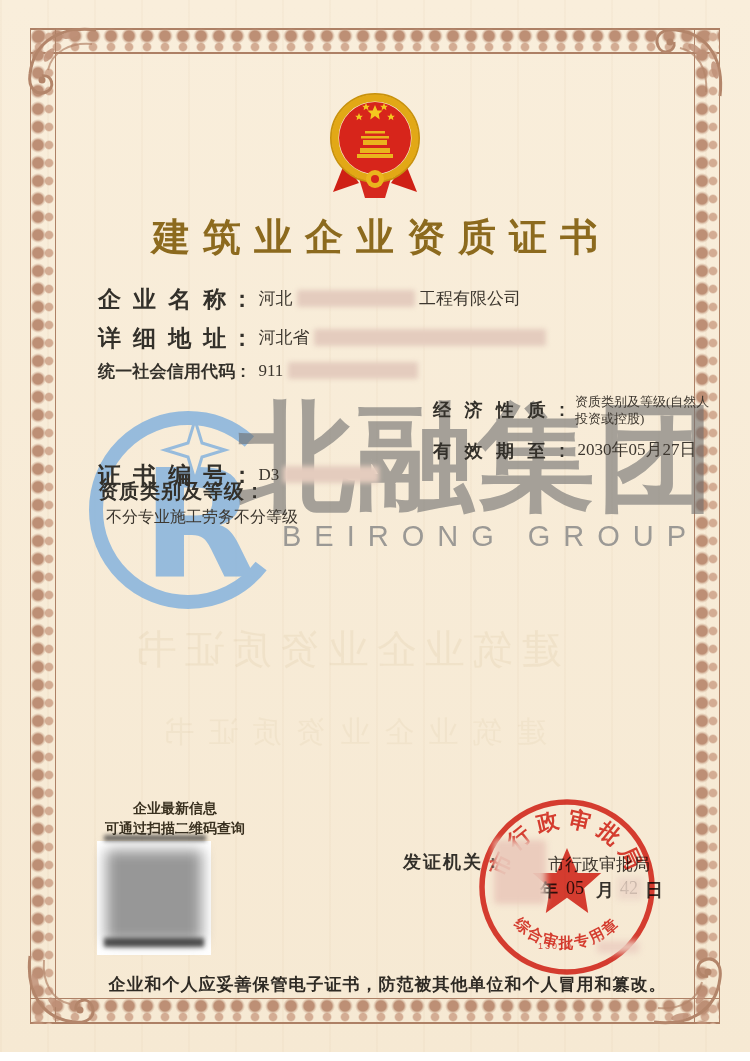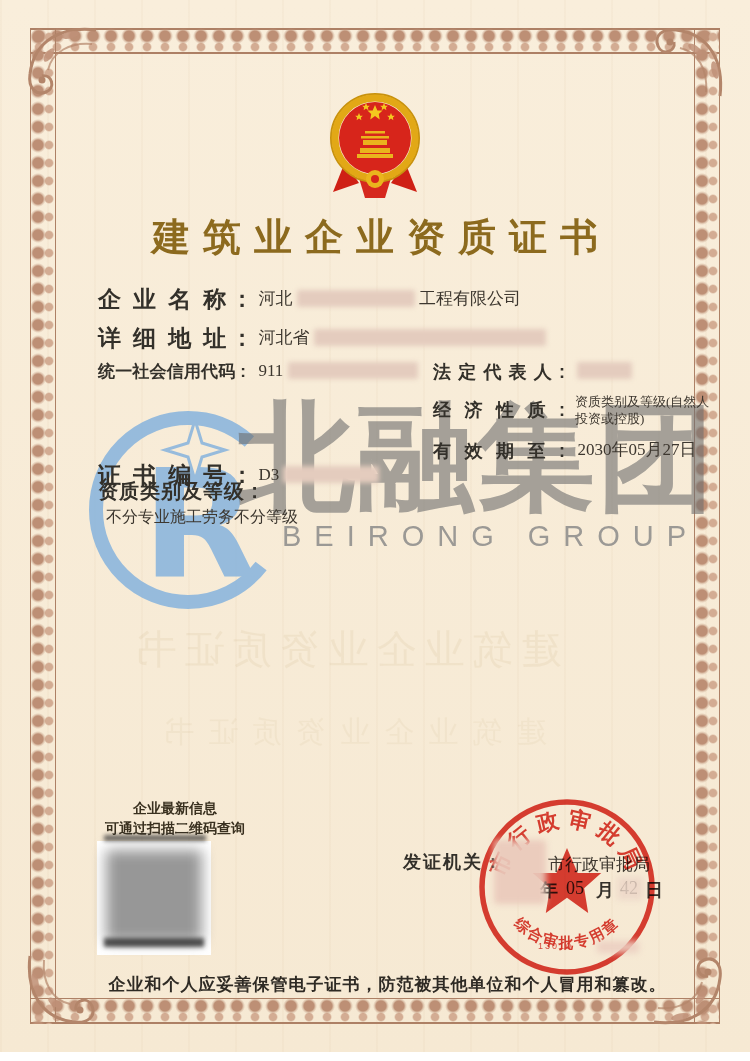--- a/index.html
+++ b/index.html
@@ -168,24 +168,20 @@
     <span class="lbl">详 细 地 址 :</span>
     <span class="val"><span>河北省</span>
       <span class="redact" style="width:232px;"></span></span>
   </div>
 
   <div class="abs row" style="top:360px;">
     <span class="lbl tight">统一社会信用代码 :</span>
     <span class="val"><span>911</span>
       <span class="redact" style="width:130px;"></span></span>
   </div>
-  <div class="abs row" style="left:433px; top:360px;">
-    <span class="lbl-r">法 定 代 表 人 :</span>
-    <span class="val"><span class="redact" style="width:55px;"></span></span>
-  </div>
 
   <div class="abs row" style="left:433px; top:398px;">
     <span class="lbl-r">经 济 性 质 :</span>
   </div>
   <div class="abs val small" style="left:575px; top:394px; z-index:4;">
     <div>资质类别及等级(自然人</div>
     <div>投资或控股)</div>
   </div>
 
   <div class="abs row" style="top:460px;">

